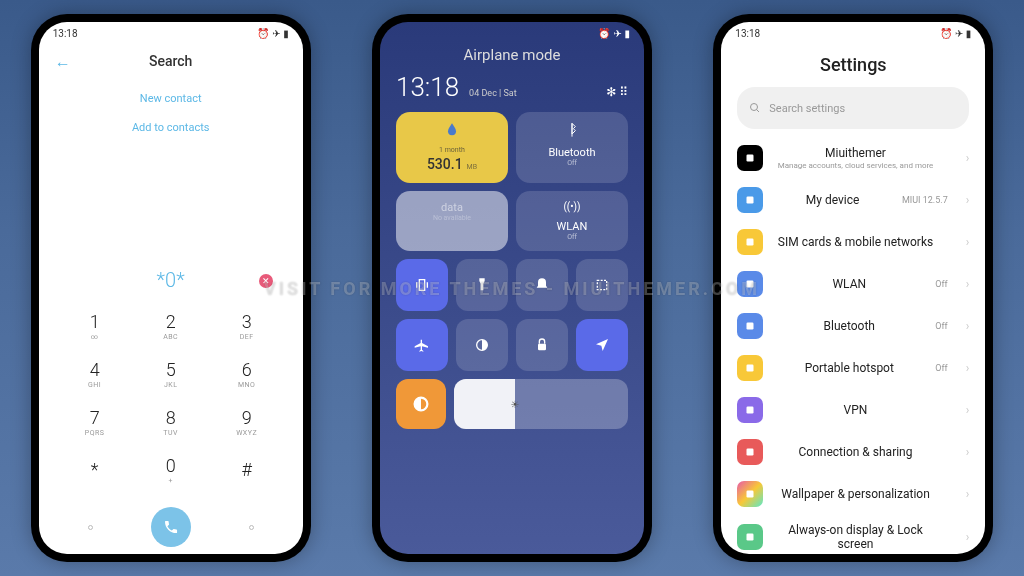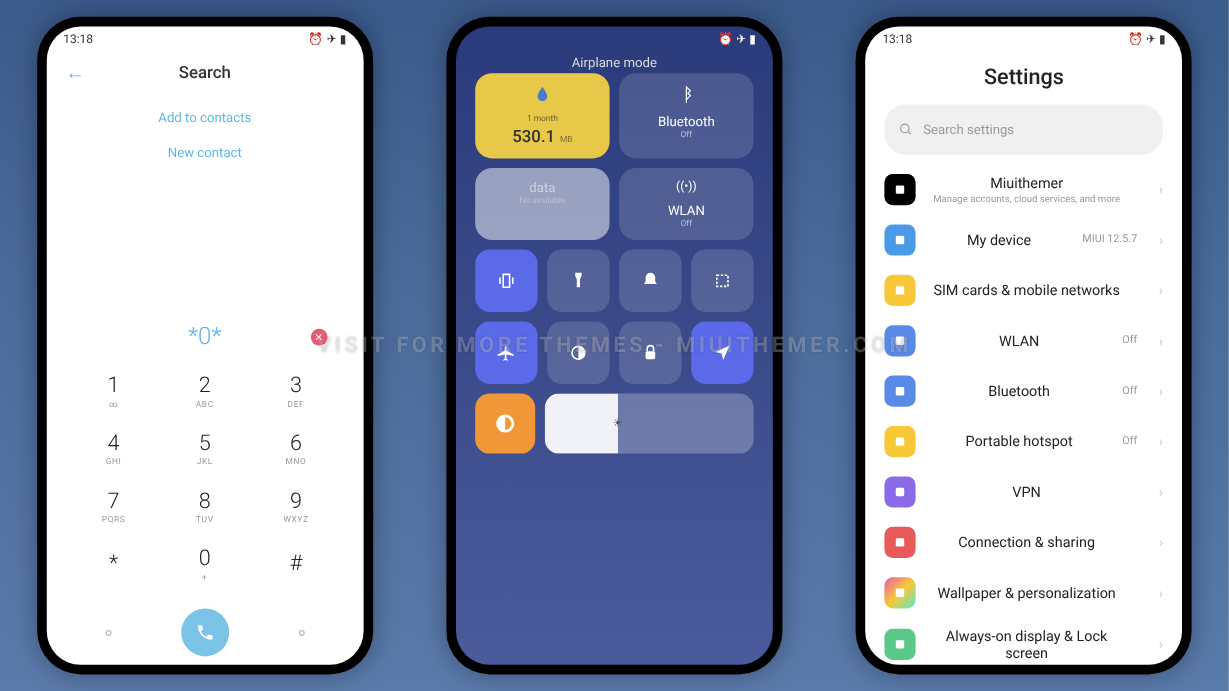--- a/index.html
+++ b/index.html
@@ -71,21 +71,21 @@
   width: 40px; height: 40px; border-radius: 50%;
   background: #7cc3e8; display: flex; align-items: center; justify-content: center;
 }
 .call-icon { width: 16px; height: 16px; fill: #fff; }
 
 
 .cc-screen {
   background: linear-gradient(180deg, #2a3a7a 0%, #3a4a8a 50%, #4a5a9a 100%);
   color: #fff;
 }
-.cc-airplane { font-size: 11px; padding: 2px 14px; color: #ddd; }
+.cc-airplane { font-size: 15px; padding: 2px 14px; color: #ddd; }
 .cc-time-row {
   display: flex; align-items: baseline; padding: 6px 16px 10px;
   justify-content: space-between;
 }
 .cc-time { font-size: 26px; font-weight: 300; }
 .cc-date { font-size: 9px; margin-left: 6px; color: #ccc; }
 .cc-icons { display: flex; gap: 8px; font-size: 12px; }
 .cc-grid {
   padding: 0 16px; display: grid; grid-template-columns: 1fr 1fr;
   gap: 8px;
@@ -181,22 +181,22 @@
   <div class="screen">
     <div class="status-bar">
       <span>13:18</span>
       <span class="status-right">⏰ ✈ ▮</span>
     </div>
     <div class="dialer-header">
       <span class="back-arrow">←</span>
       <span class="recents-title">Search</span>
     </div>
     <div class="dialer-links" id="dialer-links">
+        <div class="dialer-link">New contact</div>
         <div class="dialer-link">Add to contacts</div>
-        <div class="dialer-link">New contact</div>
       </div>
     <div class="dial-display">
       <span class="dial-number">*0*</span>
       <span class="dial-clear">✕</span>
     </div>
     <div class="keypad" id="keypad">
         <div class="key">
           <span class="key-num">1</span>
           <span class="key-sub">∞</span>
         </div>
@@ -257,20 +257,27 @@
   </div>
 </div>
 
 <div class="phone">
   <div class="screen cc-screen">
     <div class="status-bar light">
       <span></span>
       <span class="status-right">⏰ ✈ ▮</span>
     </div>
     <div class="cc-airplane">Airplane mode</div>
+    <div class="cc-time-row">
+      <div>
+        <span class="cc-time">13:18</span>
+        <span class="cc-date">04 Dec | Sat</span>
+      </div>
+      <div class="cc-icons">✻ ⠿</div>
+    </div>
     <div class="cc-grid">
       <div class="cc-tile yellow">
         <svg class="cc-tile-icon" viewBox="0 0 24 24" fill="#4a7aca">
             <path d="M12 2C8 8 6 11 6 14a6 6 0 0012 0c0-3-2-6-6-12z"></path>
           </svg>
         <div class="cc-tile-text">
           <span class="cc-tile-label">1 month</span>
           <span><span class="cc-tile-value" style="font-size:14px;font-weight:500">530.1</span> <span class="cc-tile-sub">MB</span></span>
         </div>
       </div>

